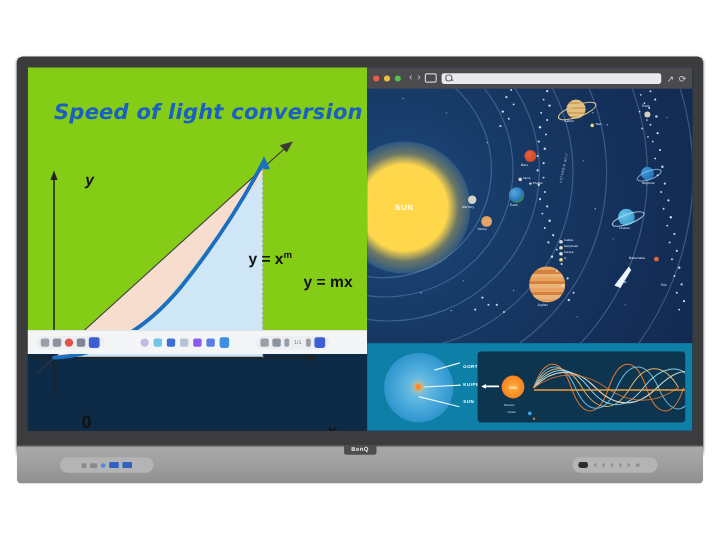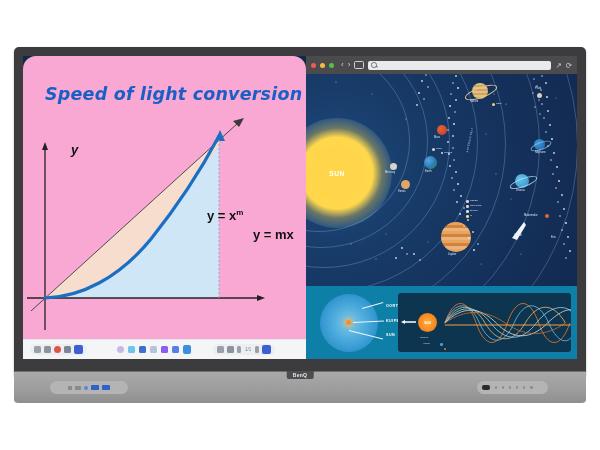--- a/index.html
+++ b/index.html
@@ -7,22 +7,22 @@
        font-family:"Liberation Sans", sans-serif;}
 
   
   #display-frame{position:absolute;left:14px;top:47px;width:572px;height:332px;
       background:#3c3c3e;border-radius:5px;
       box-shadow:0 1px 2px rgba(0,0,0,.35);}
   #screen{position:absolute;left:9px;top:9px;width:554px;height:303px;
       background:#0d2a47;overflow:hidden;display:flex;}
 
   
-  #whiteboard{width:283px;height:303px;background:#f9a8d4;position:relative;
-      flex:0 0 283px;border-radius:13px;}
+  #whiteboard{width:283px;height:239px;background:#84cc16;position:relative;
+      flex:0 0 283px;}
   #wb-title{position:absolute;left:22px;top:28px;font-size:17.5px;color:#1a5fc4;
       font-family:"DejaVu Sans", sans-serif;font-weight:600;font-style:italic;
       letter-spacing:.2px;white-space:nowrap;}
   #wb-canvas{position:absolute;left:0;top:52px;width:283px;height:240px;}
   .wb-lbl{position:absolute;font-family:"Liberation Sans",sans-serif;
       font-weight:700;color:#111;}
   #lbl-y{left:48px;top:86px;font-size:13px;font-style:italic;}
   #lbl-x{left:250px;top:295px;font-size:13px;font-style:italic;}
   #lbl-0{left:45px;top:288px;font-size:15px;}
   #lbl-xm{left:184px;top:152px;font-size:13px;}

